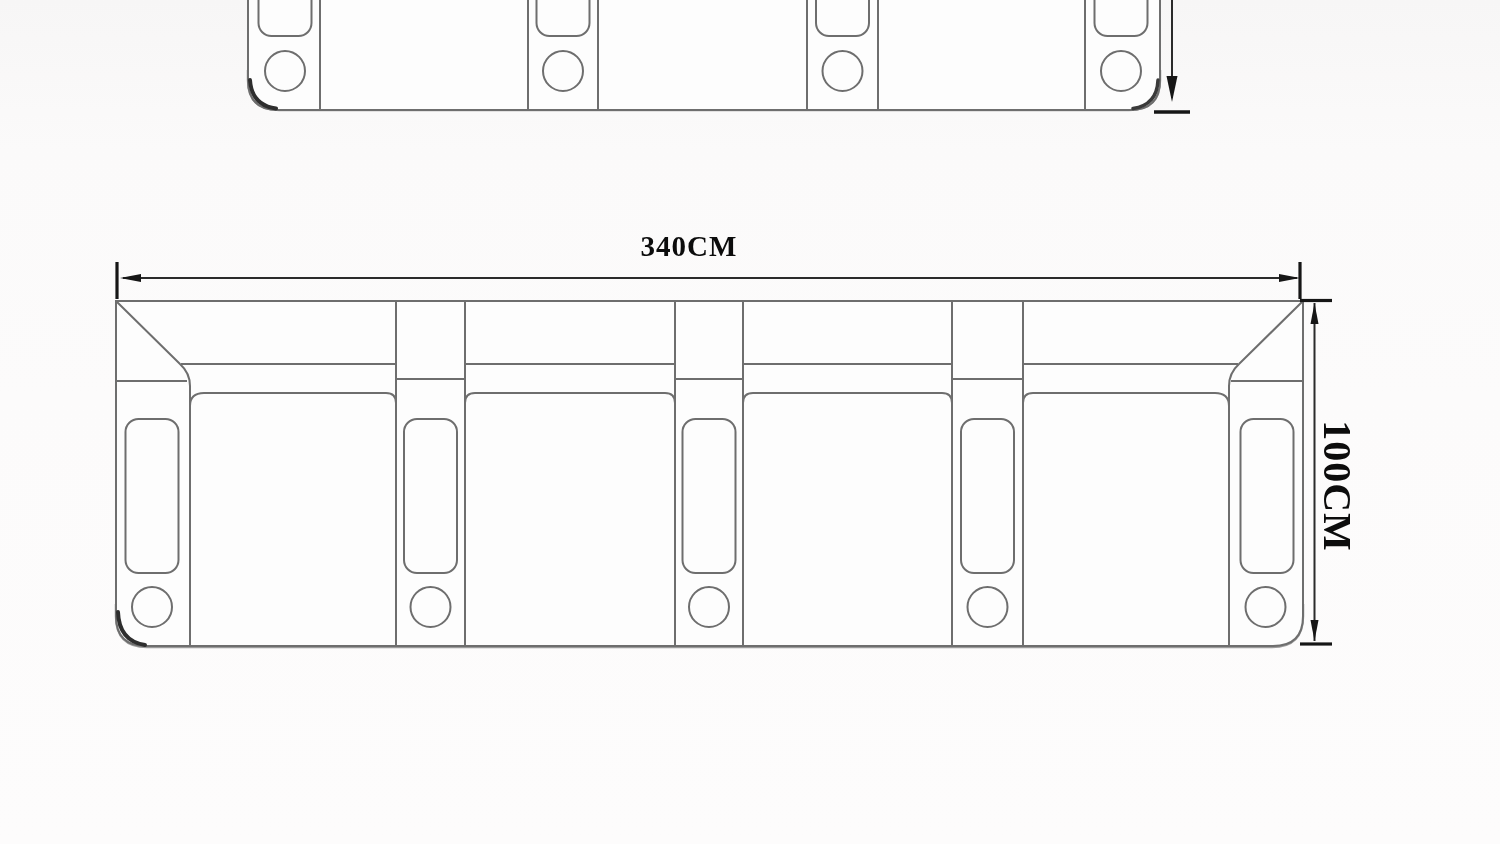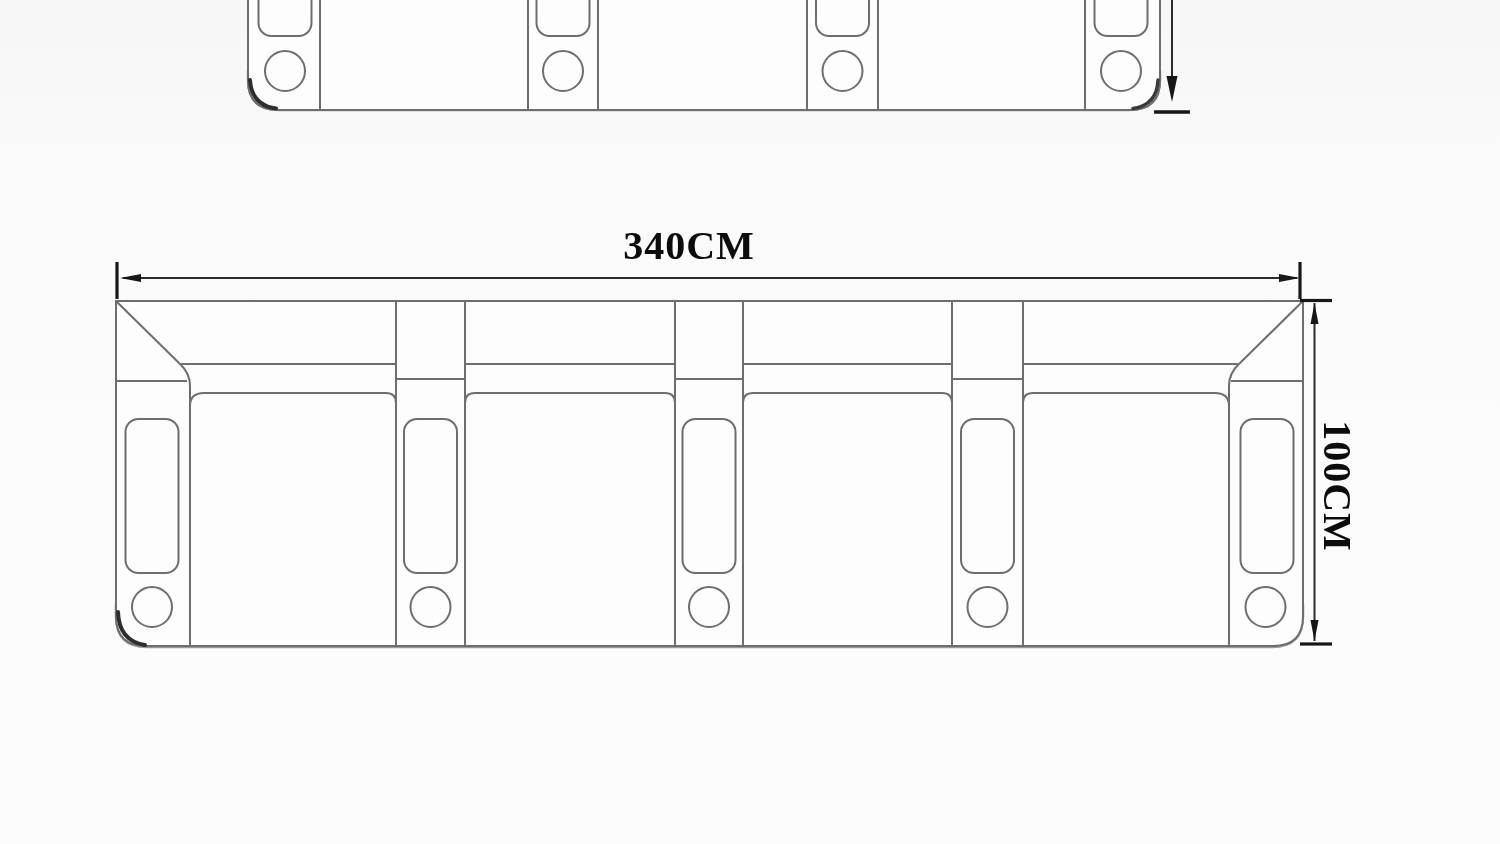--- a/index.html
+++ b/index.html
@@ -29,21 +29,21 @@
     text-align: center;
     white-space: nowrap;
     user-select: none;
   }
   .dim-label.width {
     left: 539px;
     top: 222px;
     width: 300px;
     height: 48px;
     line-height: 48px;
-    font-size: 40px;
+    font-size: 29px;
     letter-spacing: 1px;
   }
   .dim-label.height {
     left: 1187px;
     top: 464px;
     width: 300px;
     height: 44px;
     line-height: 44px;
     font-size: 40px;
     letter-spacing: 1px;

